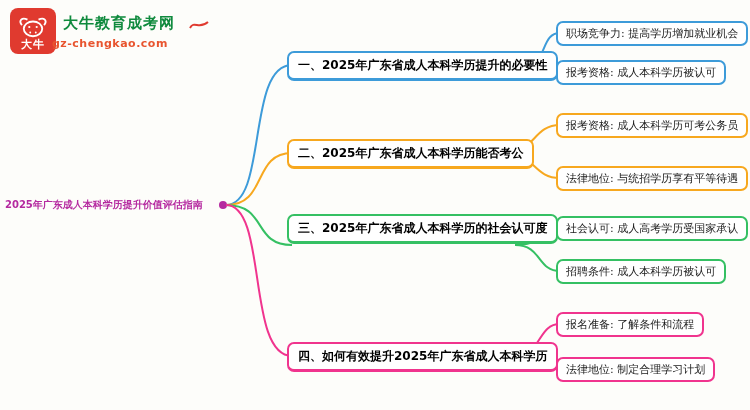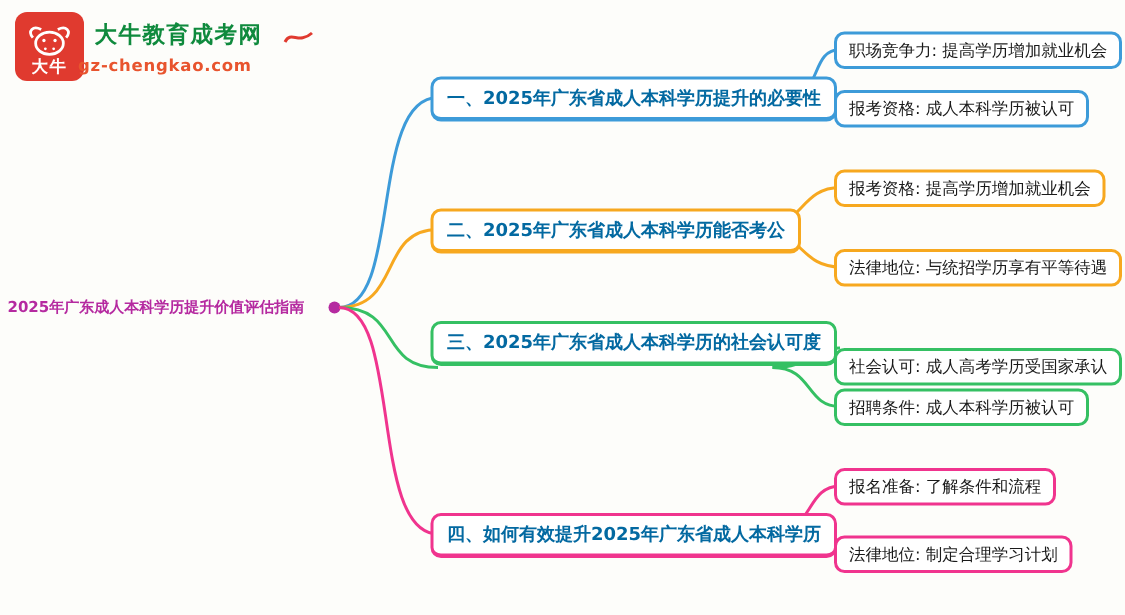--- a/index.html
+++ b/index.html
@@ -32,37 +32,37 @@
     color:#e8542e;font-size:11px;font-weight:bold;letter-spacing:.5px;white-space:nowrap;
   }
   
   .root-label{
     position:absolute;left:5px;top:198px;z-index:1;
     color:#b52aa0;font-size:10px;font-weight:bold;white-space:nowrap;
   }
   .branch{
     position:absolute;left:287px;z-index:1;background:#fff;
     border:2px solid #999;border-bottom-width:3px;border-radius:7px;
-    padding:4px 9px;font-size:12px;font-weight:bold;color:#0369a1;white-space:nowrap;
+    padding:4px 9px;font-size:12px;font-weight:bold;color:#000000;white-space:nowrap;
     box-sizing:border-box;
   }
   .leaf{
     position:absolute;left:556px;z-index:1;background:#fff;
     border:2px solid #999;border-radius:7px;
     padding:3px 8px;font-size:11px;color:#1a1a1a;white-space:nowrap;
     box-sizing:border-box;
   }
   .c1{border-color:#3d9bd9;}
   .c2{border-color:#f7a81f;}
   .c3{border-color:#35c063;}
   .c4{border-color:#f0348e;}
   .b1{top:51px;}  .b2{top:139px;text-align:center;} .b3{top:214px;} .b4{top:342px;}
   .l1a{top:21px;} .l1b{top:60px;}
   .l2a{top:113px;}.l2b{top:166px;}
-  .l3a{top:232px;}.l3b{top:259px;}
+  .l3a{top:216px;}.l3b{top:259px;}
   .l4a{top:312px;}.l4b{top:357px;}
 </style>
 </head>
 <body>
 
 <svg id="wires" width="750" height="410" viewBox="0 0 750 410">
 
   <circle cx="223" cy="205" r="4" fill="#b52aa0"></circle>
 
   <path class="wire c1" d="M226,205 C268,205 246,65 292,65"></path>
@@ -103,18 +103,18 @@
 
 <div class="root-label">2025年广东成人本科学历提升价值评估指南</div>
 
 <div class="branch c1 b1">一、2025年广东省成人本科学历提升的必要性</div>
 <div class="branch c2 b2">二、2025年广东省成人本科学历能否考公</div>
 <div class="branch c3 b3">三、2025年广东省成人本科学历的社会认可度</div>
 <div class="branch c4 b4">四、如何有效提升2025年广东省成人本科学历</div>
 
 <div class="leaf c1 l1a">职场竞争力: 提高学历增加就业机会</div>
 <div class="leaf c1 l1b">报考资格: 成人本科学历被认可</div>
-<div class="leaf c2 l2a">报考资格: 提高学历增加就业机会</div>
+<div class="leaf c2 l2a">报考资格: 成人本科学历可考公务员</div>
 <div class="leaf c2 l2b">法律地位: 与统招学历享有平等待遇</div>
 <div class="leaf c3 l3a">社会认可: 成人高考学历受国家承认</div>
 <div class="leaf c3 l3b">招聘条件: 成人本科学历被认可</div>
 <div class="leaf c4 l4a">报名准备: 了解条件和流程</div>
 <div class="leaf c4 l4b">法律地位: 制定合理学习计划</div>
 
 </body></html>

